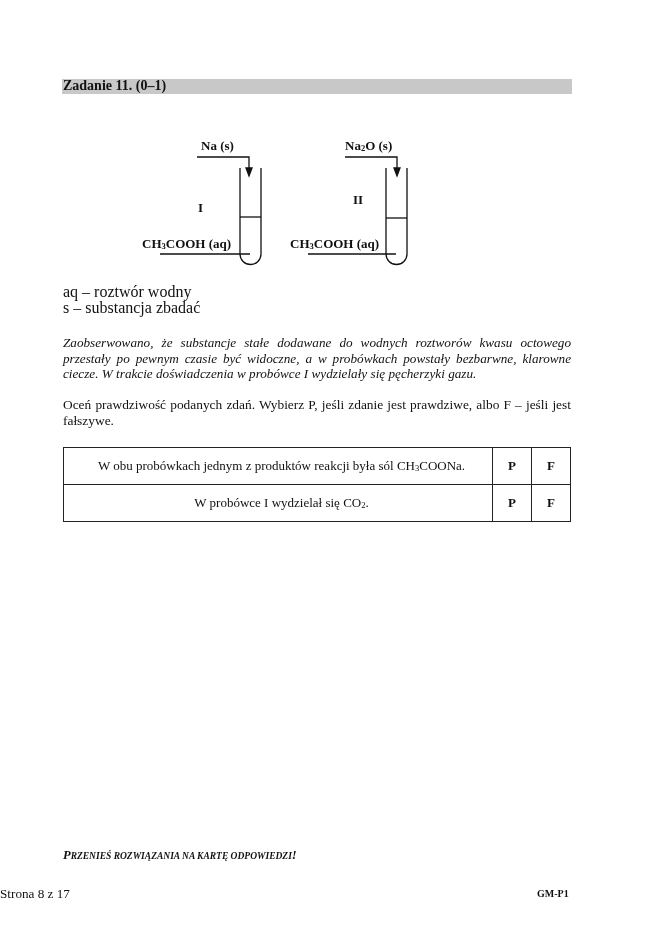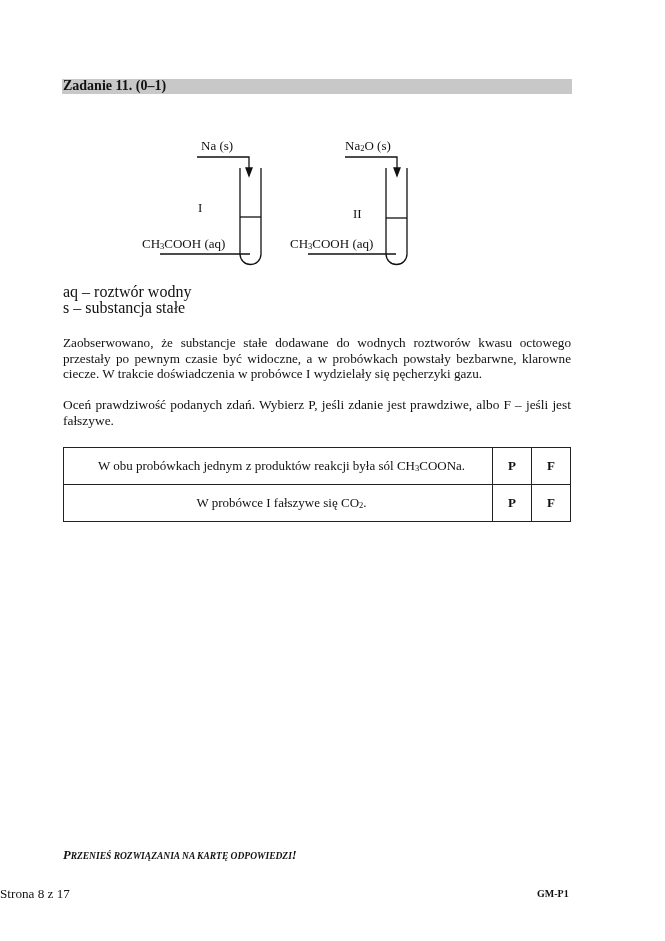--- a/index.html
+++ b/index.html
@@ -15,24 +15,24 @@
     background: #c8c8c8;
   }
   .task-title {
     left: 63px; top: 78px; font-weight: bold; font-size: 14px; line-height: 16px;
   }
   .para {
     font-size: 13.2px; line-height: 15.5px; text-align: justify;
   }
   .intro { left: 63px; top: 95px; width: 508px; }
   .legend { left: 63px; top: 284px; width: 508px; font-size: 16px; line-height: 15.5px; }
-  .obs { left: 63px; top: 335px; width: 508px; }
+  .obs { left: 63px; top: 335px; width: 508px; font-style: italic; }
   .instr { left: 63px; top: 397px; width: 508px; font-weight: normal; font-size: 13.4px; line-height: 16px; text-align: justify; }
   svg.diagram { position: absolute; left: 0; top: 0; overflow: visible; }
-  .dlabel { position: absolute; font-size: 13px; line-height: 14px; white-space: nowrap; }
+  .dlabel { position: absolute; font-size: 13px; line-height: 14px; white-space: nowrap; font-weight: bold; }
   sub { font-size: 8.5px; vertical-align: -1px; line-height: 0; }
   table.tf {
     position: absolute; left: 63px; top: 447px; width: 508px;
     border-collapse: collapse; font-size: 13px;
   }
   table.tf td {
     border: 1.3px solid #222; height: 36px; padding: 0;
   }
   table.tf td.stmt { padding-left: 7px; text-align: center; }
   table.tf td.opt { width: 38px; text-align: center; font-weight: bold; cursor: pointer; }
@@ -71,42 +71,42 @@
         <polygon points="394,168 400,168 397,176" fill="#111"></polygon>
         <line x1="308" y1="254" x2="396" y2="254"></line>
       </g>
     </svg>
 
     <div class="dlabel" style="left:201px; top:139px;"><span>Na</span><sub></sub><span> (s)</span></div>
     <div class="dlabel" style="left:198px; top:201px;">I</div>
     <div class="dlabel" style="left:142px; top:237px;"><span>CH</span><sub>3</sub><span>COOH (aq)</span></div>
 
     <div class="dlabel" style="left:345px; top:139px;"><span>Na</span><sub>2</sub><span>O (s)</span></div>
-    <div class="dlabel" style="left:353px; top:207px;">II</div>
+    <div class="dlabel" style="left:353px; top:193px;">II</div>
     <div class="dlabel" style="left:290px; top:237px;"><span>CH</span><sub>3</sub><span>COOH (aq)</span></div>
   </div>
 
   <div class="abs legend">
     <div>aq – roztwór wodny</div>
-    <div>s – substancja stałe</div>
+    <div>s – substancja zbadać</div>
   </div>
 
   <div class="abs para obs">Zaobserwowano, że substancje stałe dodawane do wodnych roztworów kwasu octowego przestały po pewnym czasie być widoczne, a w probówkach powstały bezbarwne, klarowne ciecze. W trakcie doświadczenia w probówce I wydzielały się pęcherzyki gazu.</div>
 
   <div class="abs instr">Oceń prawdziwość podanych zdań. Wybierz P, jeśli zdanie jest prawdziwe, albo F – jeśli jest fałszywe.</div>
 
   <table class="tf">
     <tbody>
         <tr>
       <td class="stmt"><span>W obu probówkach jednym z produktów reakcji była sól CH</span><sub>3</sub><span>COONa.</span></td>
       <td class="opt">P</td>
       <td class="opt">F</td>
     </tr>
     <tr>
-      <td class="stmt"><span>W probówce I fałszywe się CO</span><sub>2</sub><span>.</span></td>
+      <td class="stmt"><span>W probówce I wydzielał się CO</span><sub>2</sub><span>.</span></td>
       <td class="opt">P</td>
       <td class="opt">F</td>
     </tr>
   </tbody>
     </table>
 
   <div class="abs footer-note"><span>P</span><span class="sc">RZENIEŚ ROZWIĄZANIA NA KARTĘ ODPOWIEDZI</span><span>!</span></div>
 
   <div class="abs page-num">Strona 8 z 17</div>
   <div class="abs code">GM-P1</div>

